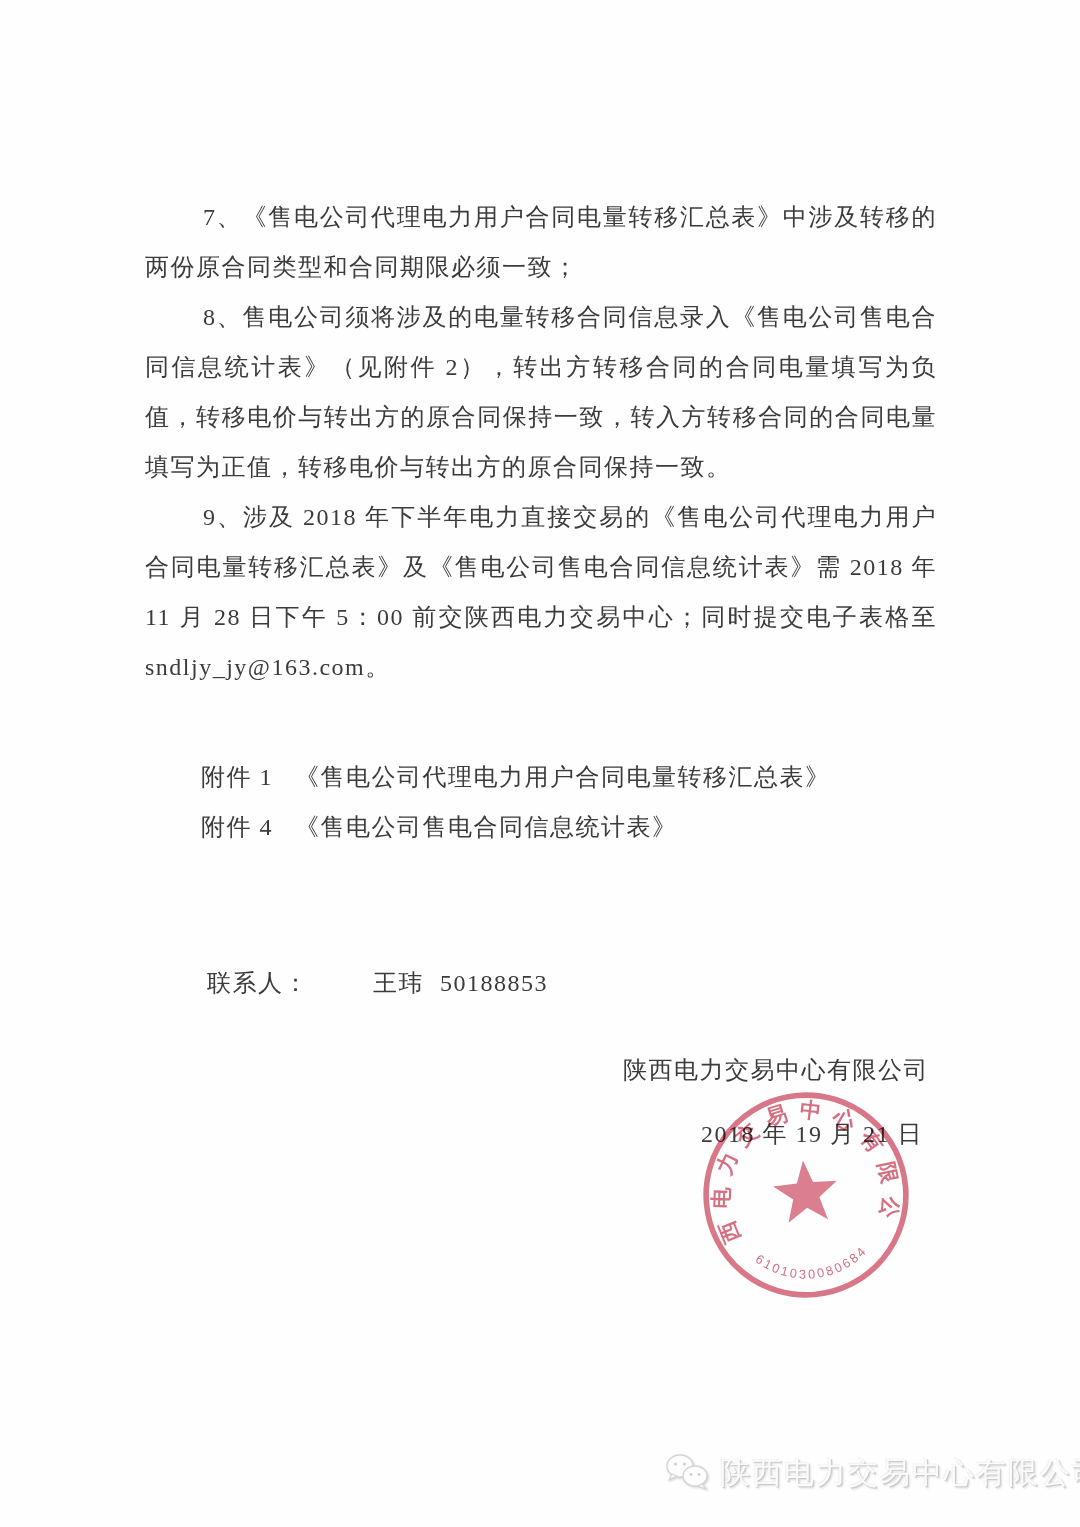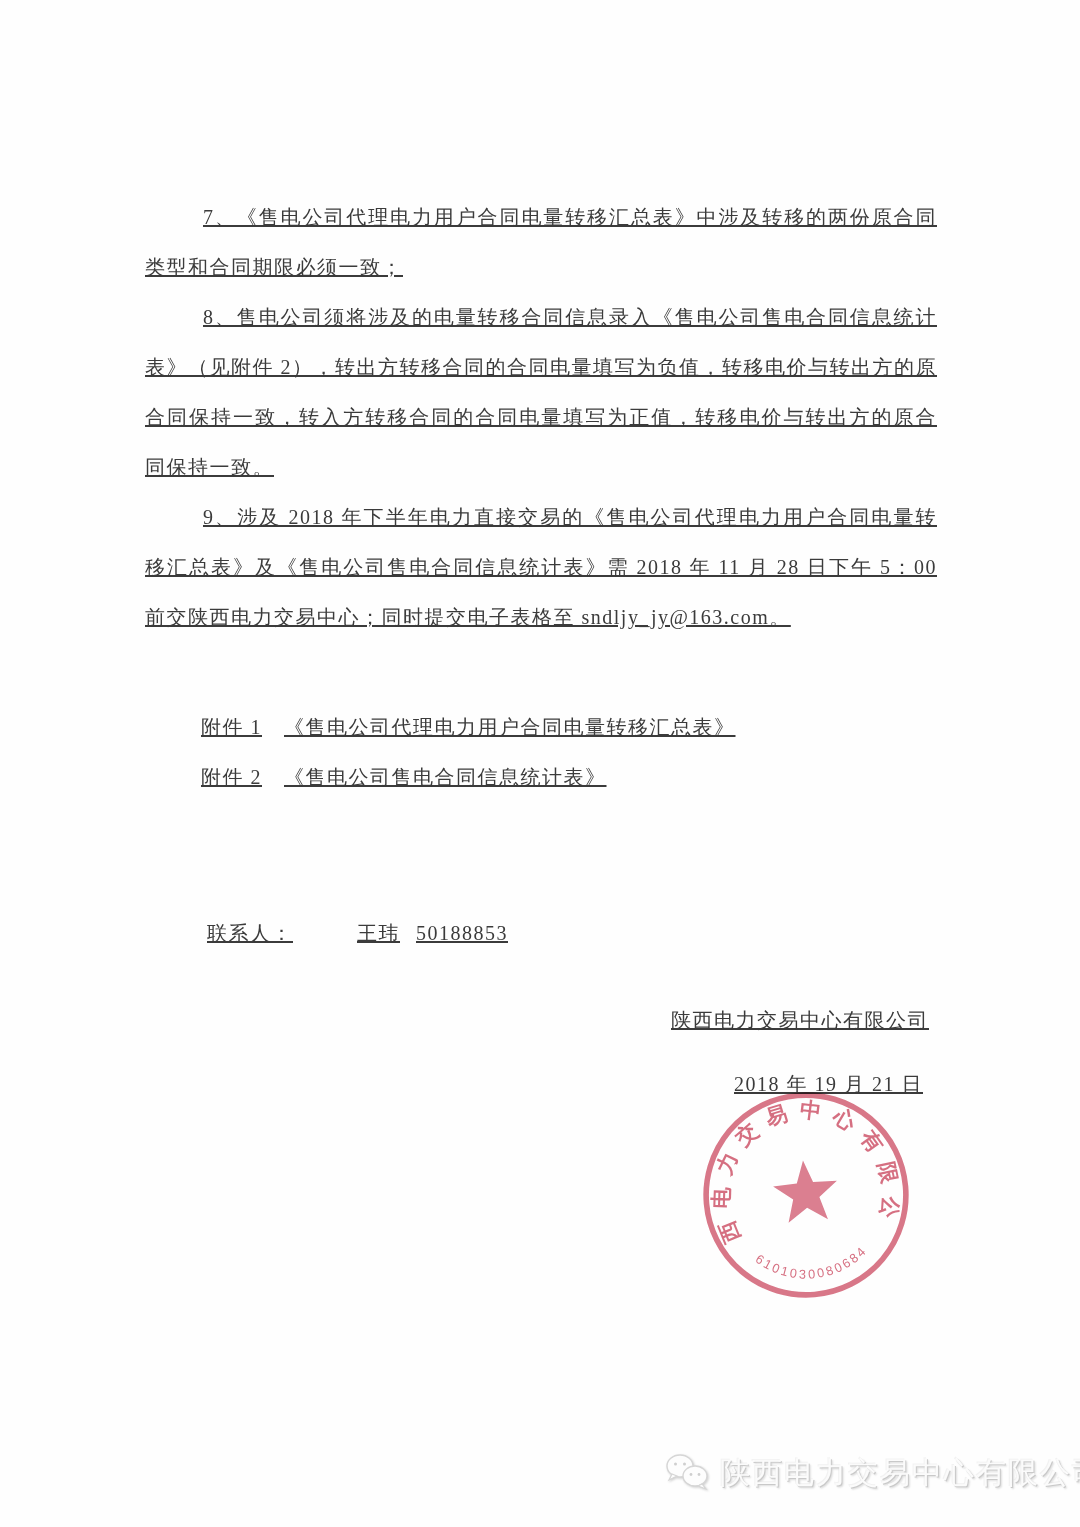--- a/index.html
+++ b/index.html
@@ -12,24 +12,23 @@
     background: #fefefe;
     overflow: hidden;
     font-family: "Liberation Serif", "DejaVu Serif", serif;
     color: #3b3b3b;
   }
   .content {
     position: absolute;
     left: 145px;
     top: 192px;
     width: 792px;
-    font-size: 20px;
+    font-size: 24px;
     line-height: 50px;
     letter-spacing: 1.5px;
-    text-decoration: underline;
   }
   .para {
     text-indent: 58px;
     text-align: justify;
     text-align-last: left;
   }
   .attachments {
     margin-top: 60px;
     margin-left: 56px;
   }
@@ -93,21 +92,21 @@
   <div class="content">
     <p class="para">7、《售电公司代理电力用户合同电量转移汇总表》中涉及转移的两份原合同类型和合同期限必须一致；</p>
     <p class="para">8、售电公司须将涉及的电量转移合同信息录入《售电公司售电合同信息统计表》（见附件 2），转出方转移合同的合同电量填写为负值，转移电价与转出方的原合同保持一致，转入方转移合同的合同电量填写为正值，转移电价与转出方的原合同保持一致。</p>
     <p class="para">9、涉及 2018 年下半年电力直接交易的《售电公司代理电力用户合同电量转移汇总表》及《售电公司售电合同信息统计表》需 2018 年 11 月 28 日下午 5：00 前交陕西电力交易中心；同时提交电子表格至 sndljy_jy@163.com。</p>
 
     <div class="attachments">
       <div class="attachment-line">
         <span class="attachment-label">附件 1</span><span>《售电公司代理电力用户合同电量转移汇总表》</span>
       </div>
       <div class="attachment-line">
-        <span class="attachment-label">附件 2</span><span>《售电公司售电合同信息统计表》</span>
+        <span class="attachment-label">附件 4</span><span>《售电公司售电合同信息统计表》</span>
       </div>
     </div>
 
     <div class="contacts">
       <div class="contacts-label">联系人：</div>
       <div>
         <div class="contact-line">
           <span class="contact-name">王玮</span><span>50188853</span>
         </div>
       </div>

